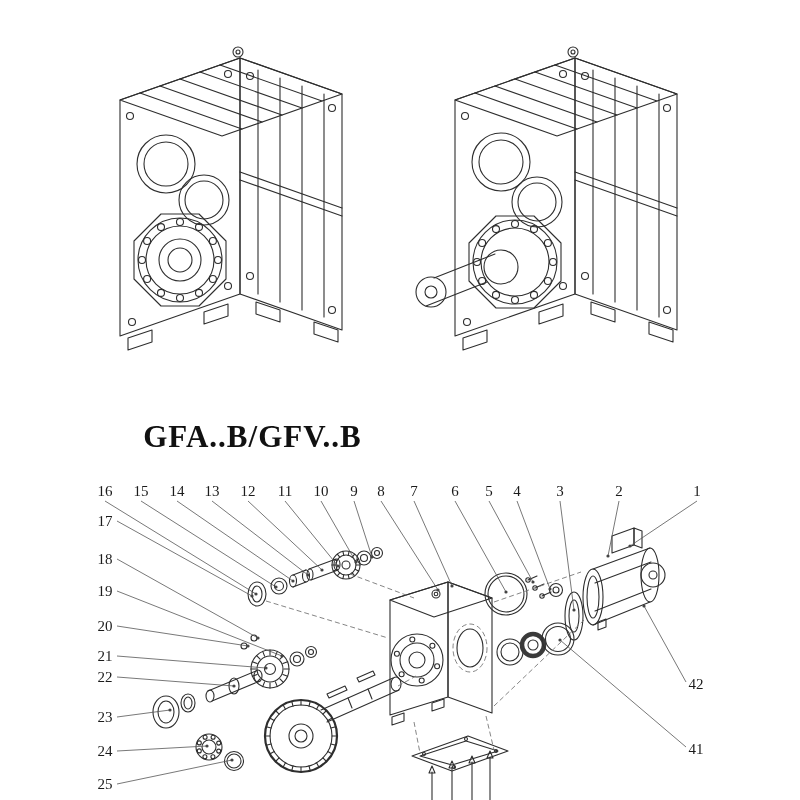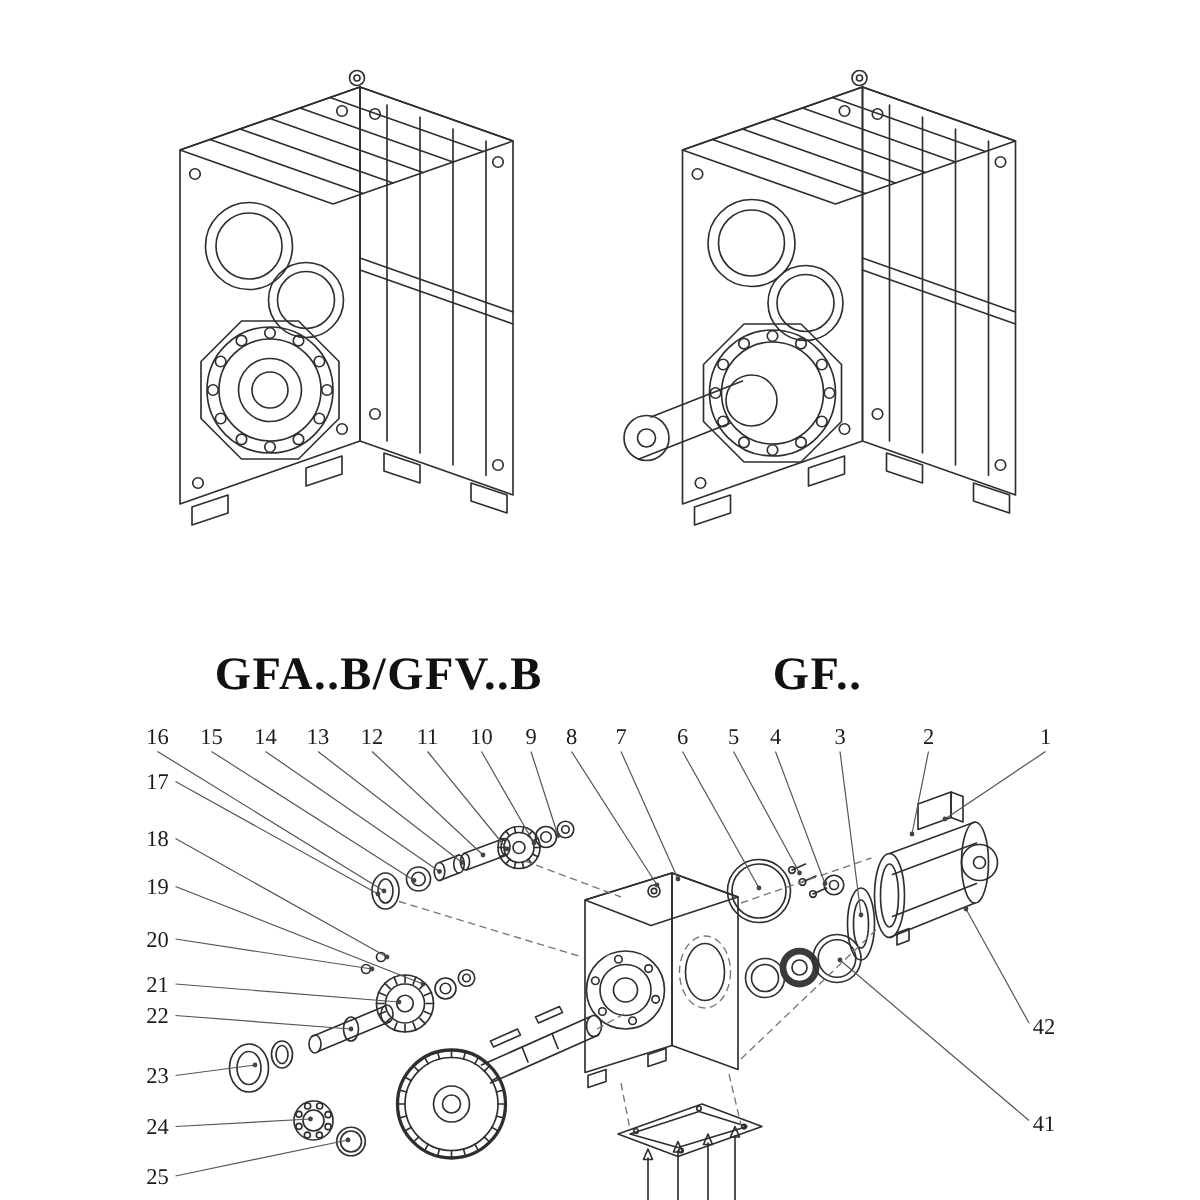--- a/index.html
+++ b/index.html
@@ -5,21 +5,21 @@
   * { margin:0; padding:0; box-sizing:border-box; }
   html,body { background:#ffffff; }
   .canvas {
     position:relative; width:800px; height:800px; background:#ffffff;
     font-family:"Liberation Serif", serif; overflow:hidden;
   }
   .figure { position:absolute; }
   .caption {
     position:absolute; top:416px; height:42px;
     font-weight:bold; font-size:31px; letter-spacing:1px; color:#111;
-    text-align:center; line-height:42px;margin-top:12px;
+    text-align:center; line-height:42px;
   }
   .caption-left  { left:90px;  width:325px; }
   .caption-right { left:425px; width:240px; }
   svg { display:block; }
   .draw  { fill:none; stroke:#2e2e2e; stroke-width:1.1; stroke-linejoin:round; stroke-linecap:round; }
   .thick { stroke-width:2.2; }
   .dark  { stroke-width:4.5; stroke:#3a3a3a; }
   .dash  { fill:none; stroke:#777; stroke-width:0.9; stroke-dasharray:5 3; }
   .pnum  { font-family:"Liberation Serif", serif; font-size:15px; fill:#1b1b1b; }
   .leader{ stroke:#555; stroke-width:0.8; }
@@ -160,21 +160,20 @@
 
         <path d="M65,334 L89,326 L89,338 L65,346 Z"></path>
         <path d="M141,308 L165,300 L165,312 L141,320 Z"></path>
         <path d="M193,298 L217,306 L217,318 L193,310 Z"></path>
         <path d="M251,318 L275,326 L275,338 L251,330 Z"></path>
       </g>
     </svg>
   </div>
 
   <div class="caption caption-left">GFA..B/GFV..B</div>
-  <div class="caption caption-right">GF..</div>
 
   <svg id="exploded-svg" style="position:absolute; left:0; top:470px;" width="800" height="330" viewBox="0 0 800 330">
     <g class="draw">
 
       <g>
         <path d="M390,245 L448,227 L448,112 L390,130 Z"></path>
         <path d="M448,227 L492,243 L492,128 L448,112 Z"></path>
         <path d="M390,130 L448,112 L492,128 L434,147 Z"></path>
         <circle cx="436" cy="124" r="4"></circle>
           <circle cx="436" cy="124" r="1.8"></circle>

